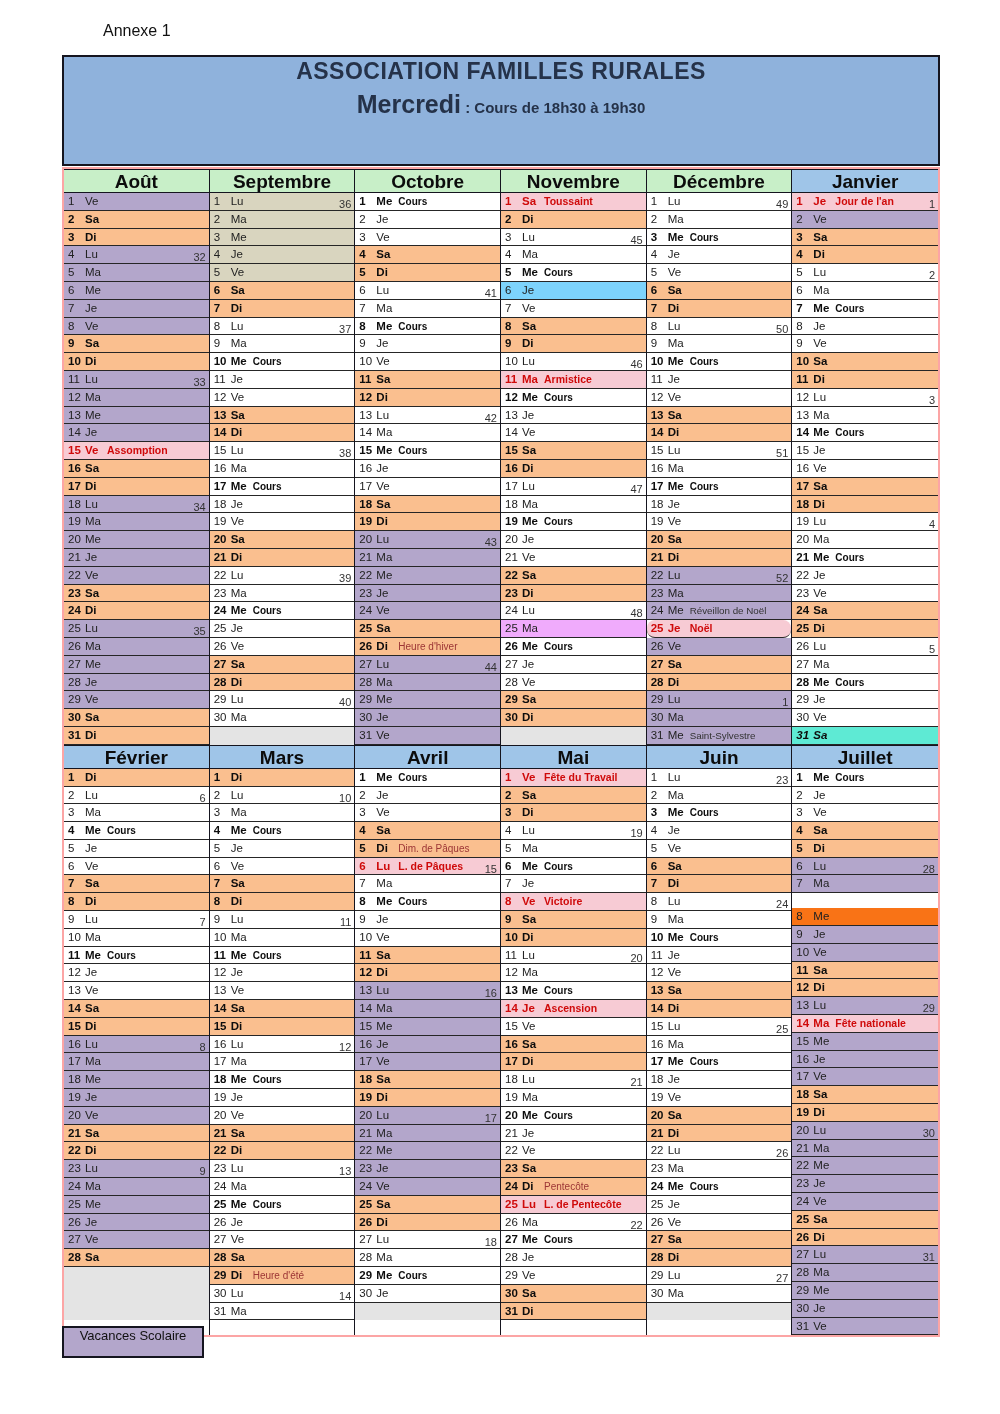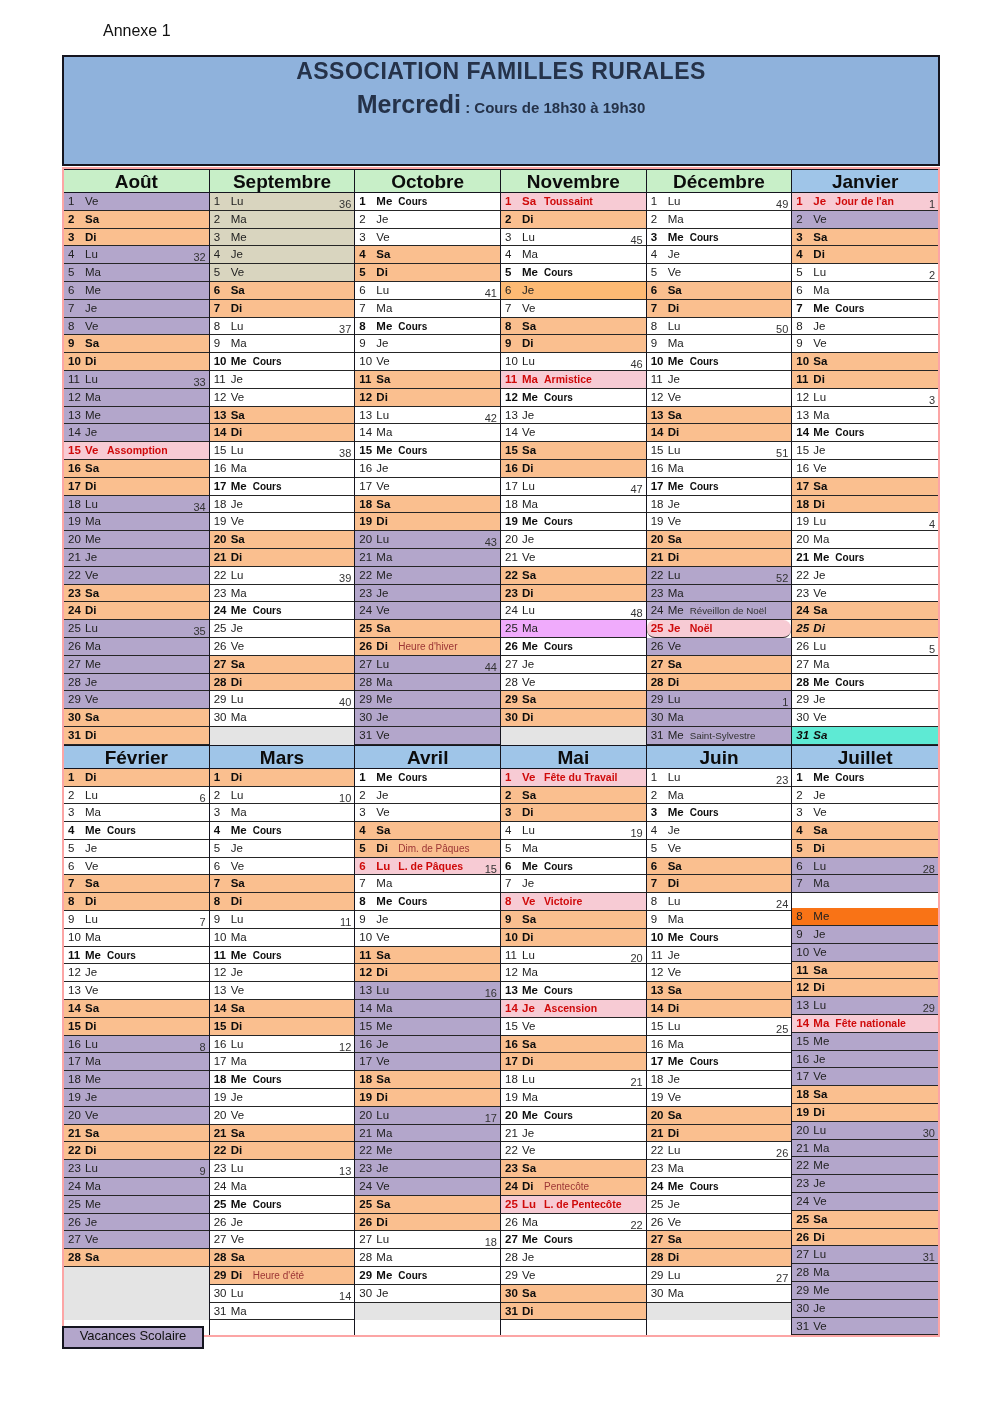--- a/index.html
+++ b/index.html
@@ -26,21 +26,21 @@
   .dn{display:inline-block;width:17px;margin-left:4px;}
   .dw{display:inline-block;min-width:19px;}
   .dr.b .dn,.dr.b .dw{font-weight:bold;color:#0d0d0d;}
   .dr.red .dn,.dr.red .dw{color:#cf0a0a;}
   .wk{position:absolute;right:3px;top:3px;font-size:11px;color:#333;}
   .note{font-size:10px;margin-left:3px;}
   .note.c{font-weight:bold;color:#0d0d0d;}
   .note.h{font-weight:bold;color:#cf0a0a;font-size:10.5px;}
   .note.i{color:#9c3535;text-align:right;}
   .note.p{color:#333;font-size:9.8px;}
-  .legend{position:absolute;left:62px;top:1326px;width:142px;height:23px;
+  .legend{position:absolute;left:62px;top:1326px;width:142px;height:32px;
       border:2px solid #15151f;box-sizing:border-box;text-align:center;
       font-size:13px;line-height:16px;color:#111;}
 </style>
 </head>
 <body>
 
 <div class="page">
   <div class="annexe">Annexe 1</div>
 
   <div class="title-block" style="background: rgb(143, 178, 220);">
@@ -151,21 +151,21 @@
         <div class="dr" style="background: rgb(179, 166, 203);"><span class="dn">30</span><span class="dw">Je</span></div>
         <div class="dr" style="background: rgb(179, 166, 203);"><span class="dn">31</span><span class="dw">Ve</span></div>
       </div>
       <div class="month">
         <div class="mh" style="background: rgb(200, 239, 200);">Novembre</div>
         <div class="dr b red" style="background: rgb(247, 203, 212);"><span class="dn">1</span><span class="dw">Sa</span><span class="note h">Toussaint</span></div>
         <div class="dr b" style="background: rgb(250, 191, 143);"><span class="dn">2</span><span class="dw">Di</span></div>
         <div class="dr" style="background: rgb(255, 255, 255);"><span class="dn">3</span><span class="dw">Lu</span><span class="wk">45</span></div>
         <div class="dr" style="background: rgb(255, 255, 255);"><span class="dn">4</span><span class="dw">Ma</span></div>
         <div class="dr b" style="background: rgb(255, 255, 255);"><span class="dn">5</span><span class="dw">Me</span><span class="note c">Cours</span></div>
-        <div class="dr" style="background: #fdba74;"><span class="dn">6</span><span class="dw">Je</span></div>
+        <div class="dr" style="background: #7dd3fc;"><span class="dn">6</span><span class="dw">Je</span></div>
         <div class="dr" style="background: rgb(255, 255, 255);"><span class="dn">7</span><span class="dw">Ve</span></div>
         <div class="dr b" style="background: rgb(250, 191, 143);"><span class="dn">8</span><span class="dw">Sa</span></div>
         <div class="dr b" style="background: rgb(250, 191, 143);"><span class="dn">9</span><span class="dw">Di</span></div>
         <div class="dr" style="background: rgb(255, 255, 255);"><span class="dn">10</span><span class="dw">Lu</span><span class="wk">46</span></div>
         <div class="dr b red" style="background: rgb(247, 203, 212);"><span class="dn">11</span><span class="dw">Ma</span><span class="note h">Armistice</span></div>
         <div class="dr b" style="background: rgb(255, 255, 255);"><span class="dn">12</span><span class="dw">Me</span><span class="note c">Cours</span></div>
         <div class="dr" style="background: rgb(255, 255, 255);"><span class="dn">13</span><span class="dw">Je</span></div>
         <div class="dr" style="background: rgb(255, 255, 255);"><span class="dn">14</span><span class="dw">Ve</span></div>
         <div class="dr b" style="background: rgb(250, 191, 143);"><span class="dn">15</span><span class="dw">Sa</span></div>
         <div class="dr b" style="background: rgb(250, 191, 143);"><span class="dn">16</span><span class="dw">Di</span></div>
@@ -238,21 +238,21 @@
         <div class="dr" style="background: rgb(255, 255, 255);"><span class="dn">15</span><span class="dw">Je</span></div>
         <div class="dr" style="background: rgb(255, 255, 255);"><span class="dn">16</span><span class="dw">Ve</span></div>
         <div class="dr b" style="background: rgb(250, 191, 143);"><span class="dn">17</span><span class="dw">Sa</span></div>
         <div class="dr b" style="background: rgb(250, 191, 143);"><span class="dn">18</span><span class="dw">Di</span></div>
         <div class="dr" style="background: rgb(255, 255, 255);"><span class="dn">19</span><span class="dw">Lu</span><span class="wk">4</span></div>
         <div class="dr" style="background: rgb(255, 255, 255);"><span class="dn">20</span><span class="dw">Ma</span></div>
         <div class="dr b" style="background: rgb(255, 255, 255);"><span class="dn">21</span><span class="dw">Me</span><span class="note c">Cours</span></div>
         <div class="dr" style="background: rgb(255, 255, 255);"><span class="dn">22</span><span class="dw">Je</span></div>
         <div class="dr" style="background: rgb(255, 255, 255);"><span class="dn">23</span><span class="dw">Ve</span></div>
         <div class="dr b" style="background: rgb(250, 191, 143);"><span class="dn">24</span><span class="dw">Sa</span></div>
-        <div class="dr b" style="background: rgb(250, 191, 143); font-style: italic;"><span class="dn">25</span><span class="dw">Di</span></div>
+        <div class="dr b" style="background: rgb(250, 191, 143);"><span class="dn">25</span><span class="dw">Di</span></div>
         <div class="dr" style="background: rgb(255, 255, 255);"><span class="dn">26</span><span class="dw">Lu</span><span class="wk">5</span></div>
         <div class="dr" style="background: rgb(255, 255, 255);"><span class="dn">27</span><span class="dw">Ma</span></div>
         <div class="dr b" style="background: rgb(255, 255, 255);"><span class="dn">28</span><span class="dw">Me</span><span class="note c">Cours</span></div>
         <div class="dr" style="background: rgb(255, 255, 255);"><span class="dn">29</span><span class="dw">Je</span></div>
         <div class="dr" style="background: rgb(255, 255, 255);"><span class="dn">30</span><span class="dw">Ve</span></div>
         <div class="dr b" style="background: #5eead4; font-style: italic;"><span class="dn">31</span><span class="dw">Sa</span></div>
       </div>
       <div class="month">
         <div class="mh" style="background: rgb(159, 197, 232);">Février</div>
         <div class="dr b" style="background: rgb(250, 191, 143);"><span class="dn">1</span><span class="dw">Di</span></div>

